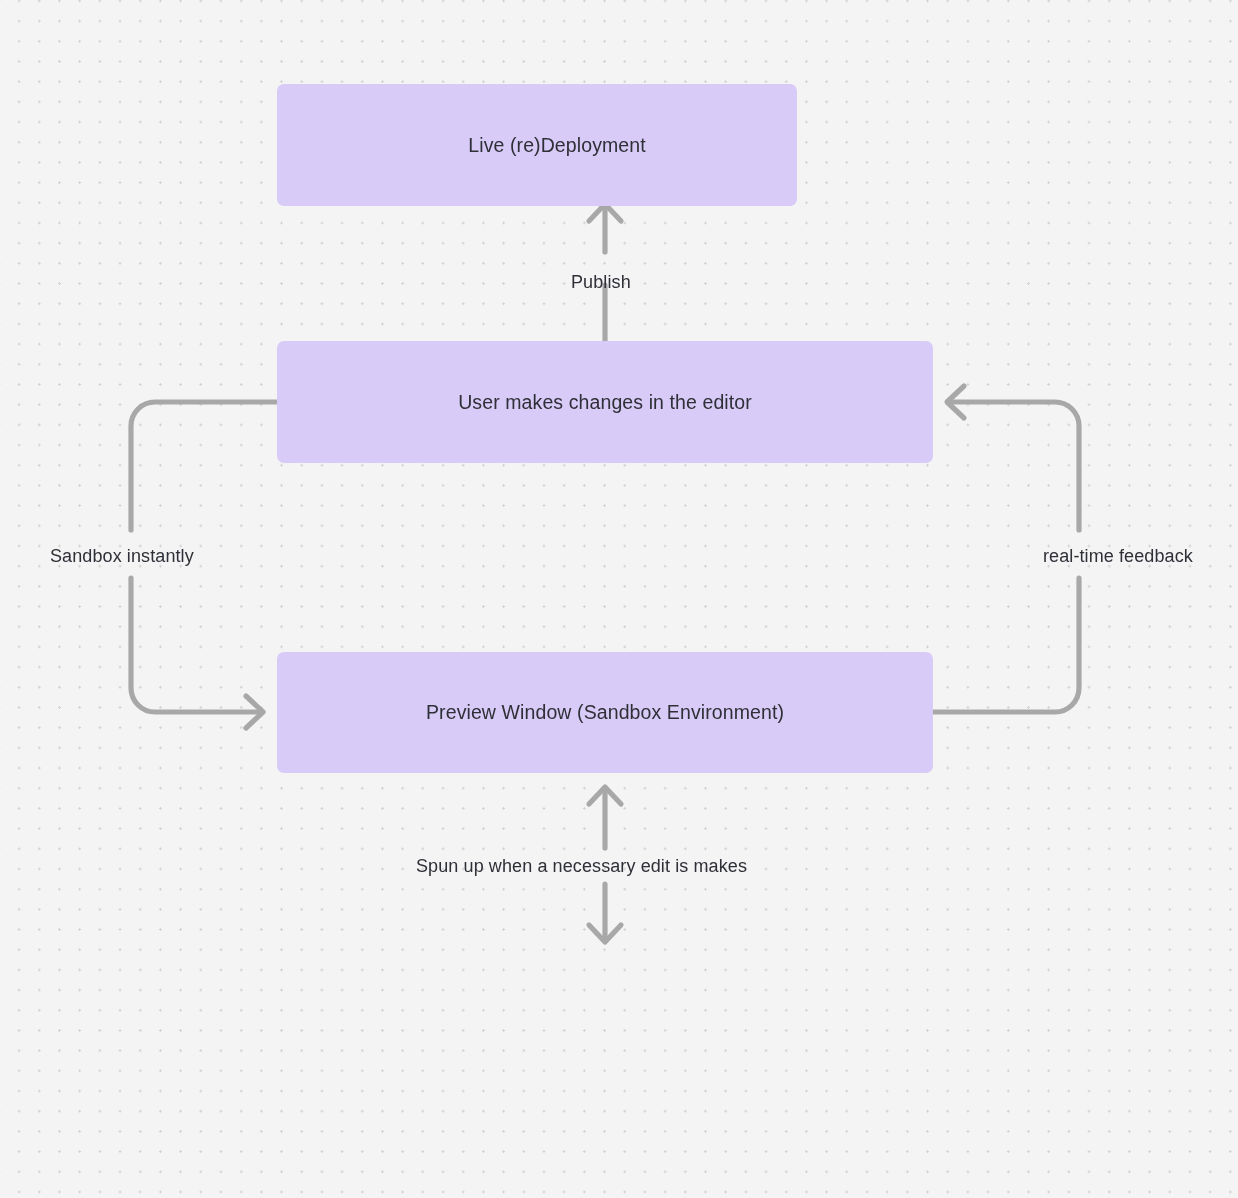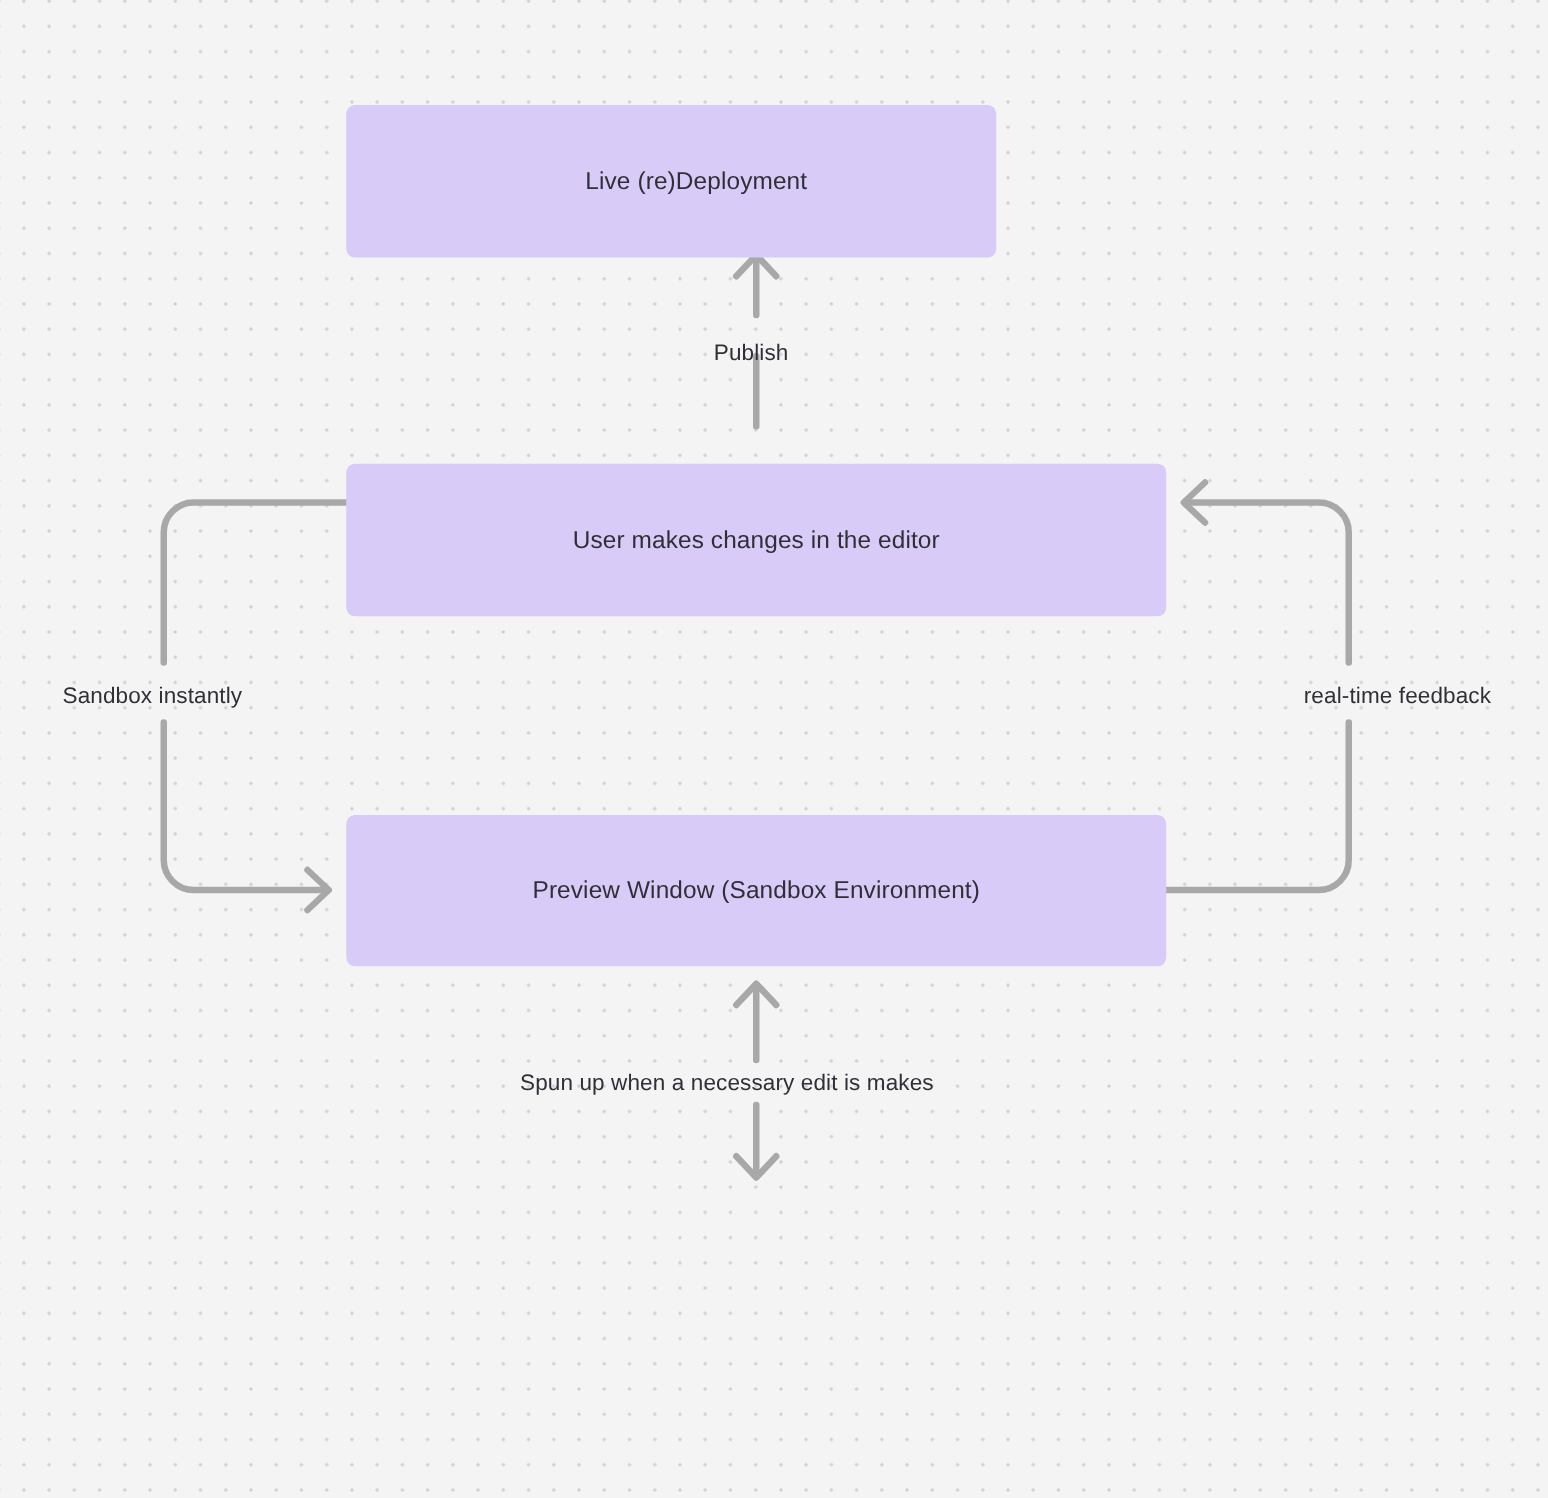--- a/index.html
+++ b/index.html
@@ -44,21 +44,21 @@
   }
   .node-label {
     font-size: 19.5px;
     color: #2f3037;
     letter-spacing: 0.1px;
     text-align: center;
     white-space: nowrap;
   }
 
   #node-live       { left: 277px; top: 84px;  width: 520px; height: 122px; padding-left: 40px; }
-  #node-user       { left: 277px; top: 341px; width: 656px; height: 122px; margin-top: 30px; }
+  #node-user       { left: 277px; top: 341px; width: 656px; height: 122px; }
   #node-preview    { left: 277px; top: 652px; width: 656px; height: 121px; }
   #node-devserver  { left: 277px; top: 960px; width: 656px; height: 120px; }
 
   .edge-label {
     position: absolute;
     font-size: 18px;
     color: #2f3037;
     white-space: nowrap;
     letter-spacing: 0.1px;
   }

